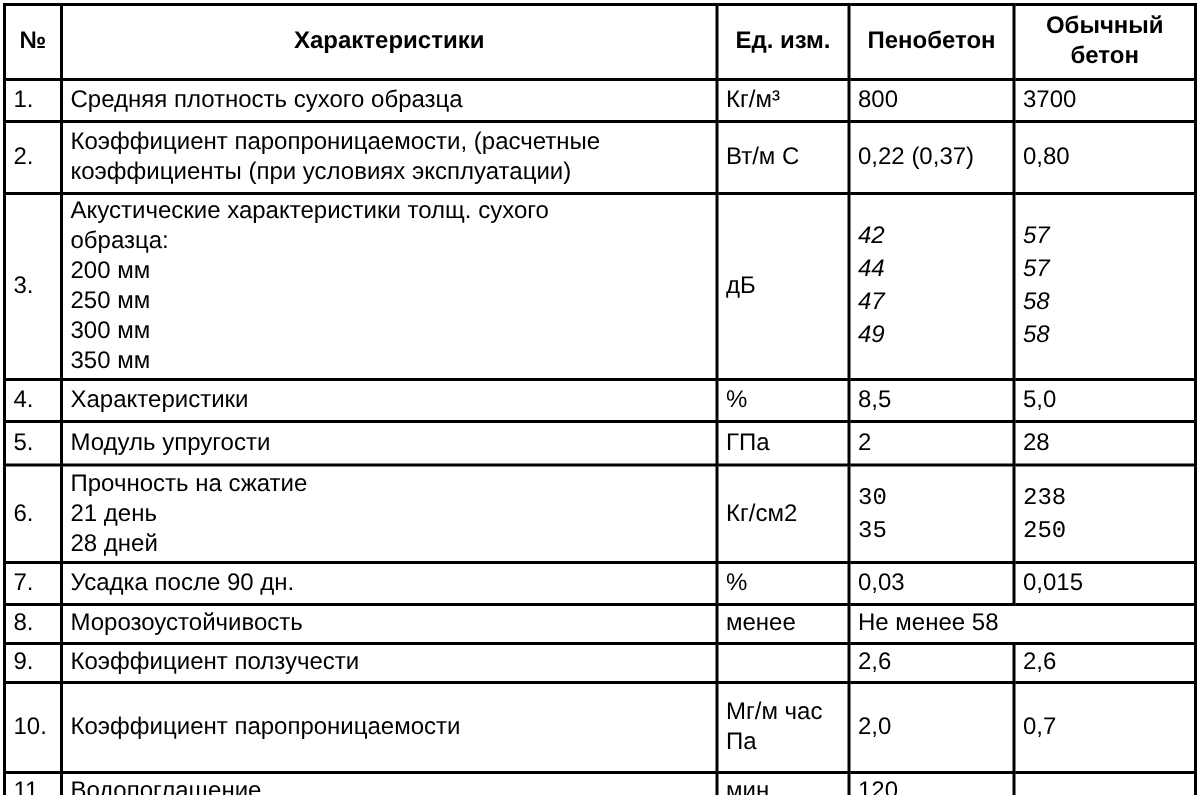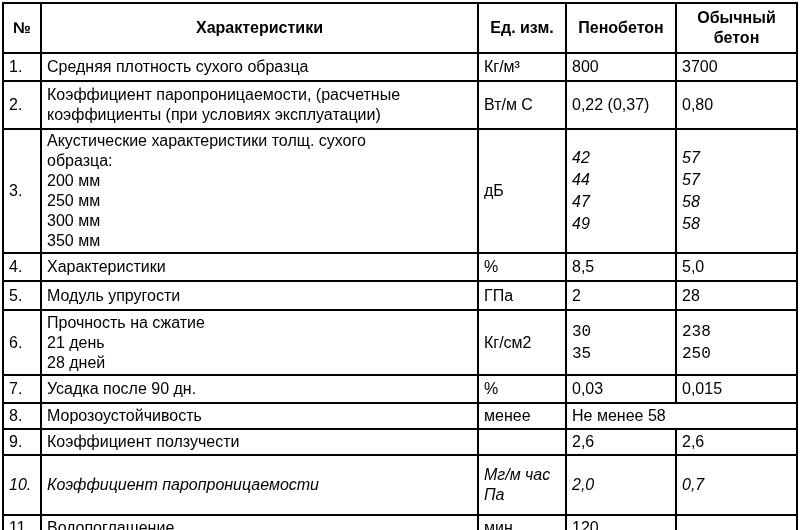--- a/index.html
+++ b/index.html
@@ -40,21 +40,21 @@
   tr.rh  { height: 50px; }
   tr.r1  { height: 28px; }
   tr.r2  { height: 48px; }
   tr.r3  { height: 122px; }
   tr.r4  { height: 28px; }
   tr.r5  { height: 29px; }
   tr.r6  { height: 65px; }
   tr.r7  { height: 28px; }
   tr.r8  { height: 26px; }
   tr.r9  { height: 26px; }
-  tr.r10 { height: 60px; font-style: italic; }
+  tr.r10 { height: 60px; }
   tr.r11 { height: 26px; padding-left: 14px; }
 
   td.cell-num { padding-left: 5px; padding-right: 2px; }
 
   
   td.name-top { vertical-align: top; padding-top: 2px; }
   td.vals-acoustic {
     vertical-align: top;
     padding-top: 30px;
     line-height: 22px;

